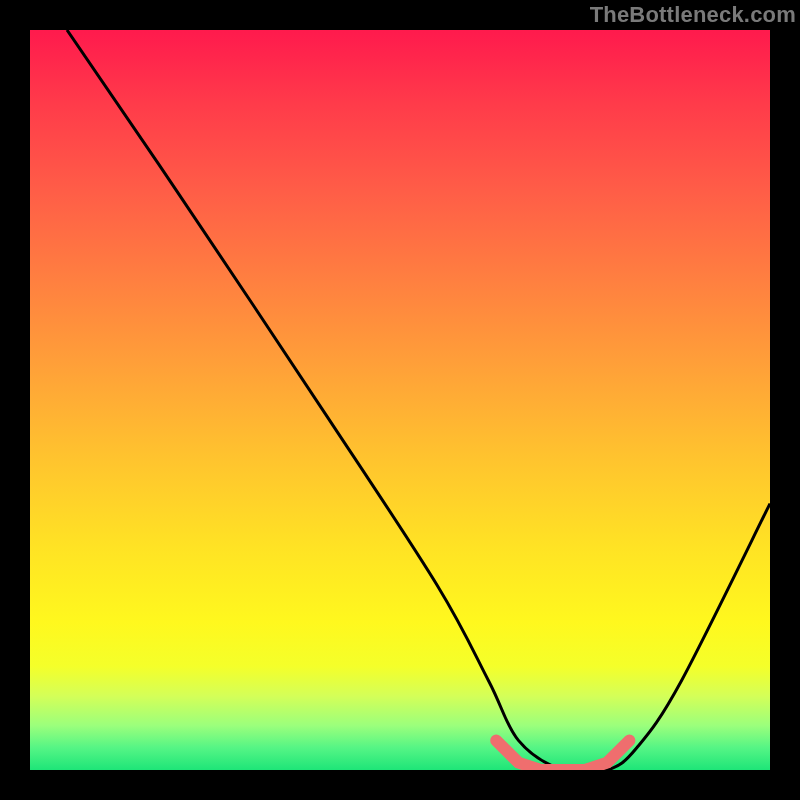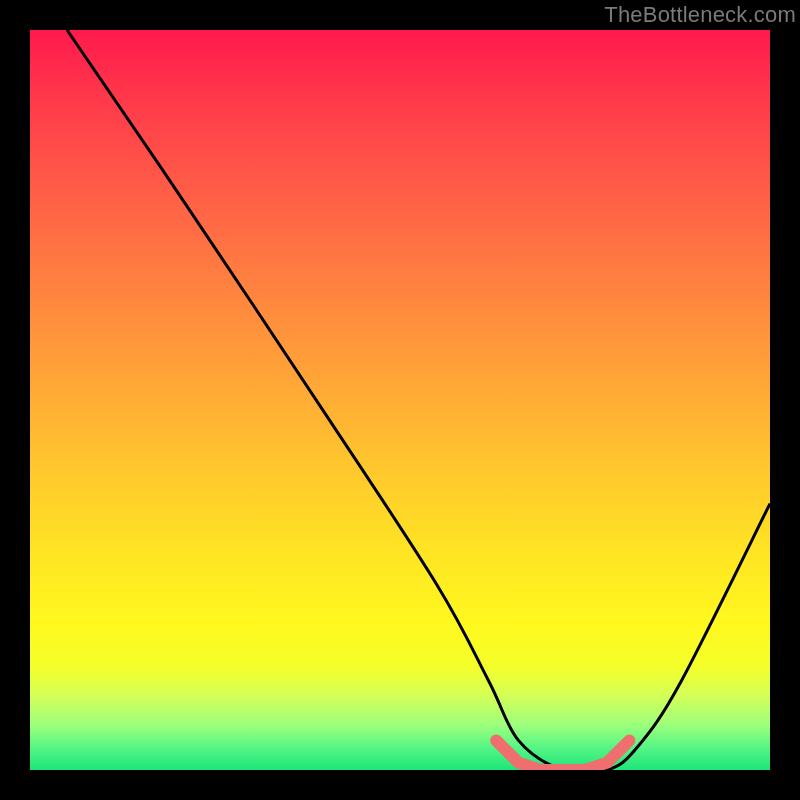--- a/index.html
+++ b/index.html
@@ -13,21 +13,21 @@
       #ffa238 46%,
       #ffc42e 58%,
       #ffe324 70%,
       #fff81e 80%,
       #f4ff2a 86%,
       #d4ff58 90%,
       #9bff7c 94%,
       #55f585 97%,
       #1ee578 100%);
   }
-  .wm{position:absolute;right:4px;top:2px;color:#7a7a7a;font-size:22px;font-weight:400;letter-spacing:.2px;}
+  .wm{position:absolute;right:4px;top:2px;color:#7a7a7a;font-size:22px;font-weight:700;letter-spacing:.2px;}
   svg.curves{position:absolute;left:0;top:0;width:740px;height:740px;display:block;}
   .blackline{fill:none;stroke:#000;stroke-width:3;}
   .markerline{fill:none;stroke:#ef6e6e;stroke-width:12;stroke-linecap:round;}
 </style>
 </head>
 <body>
 <div class="frame">
 
   <div class="wm">TheBottleneck.com</div>
 

